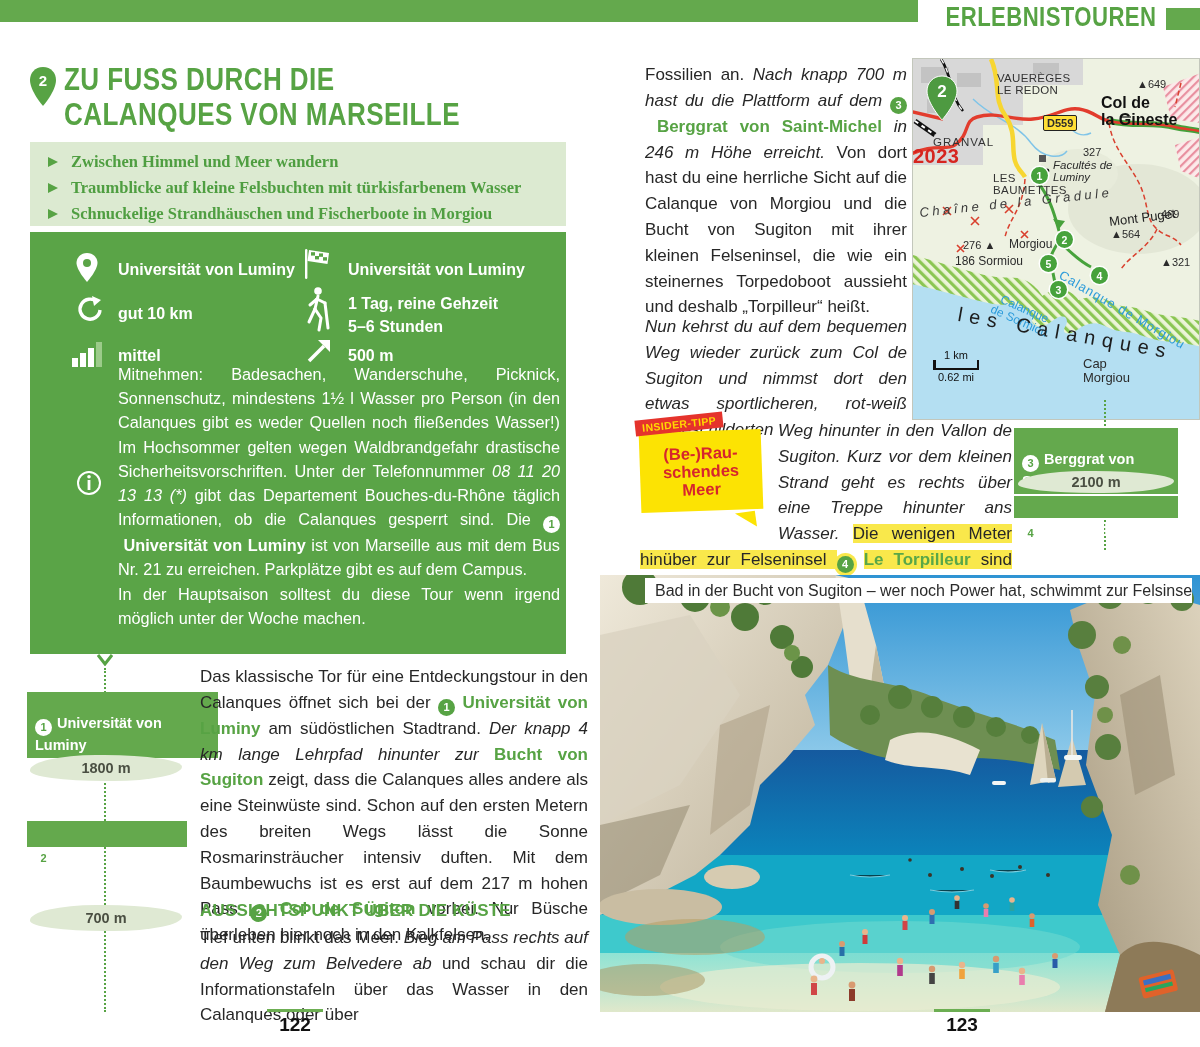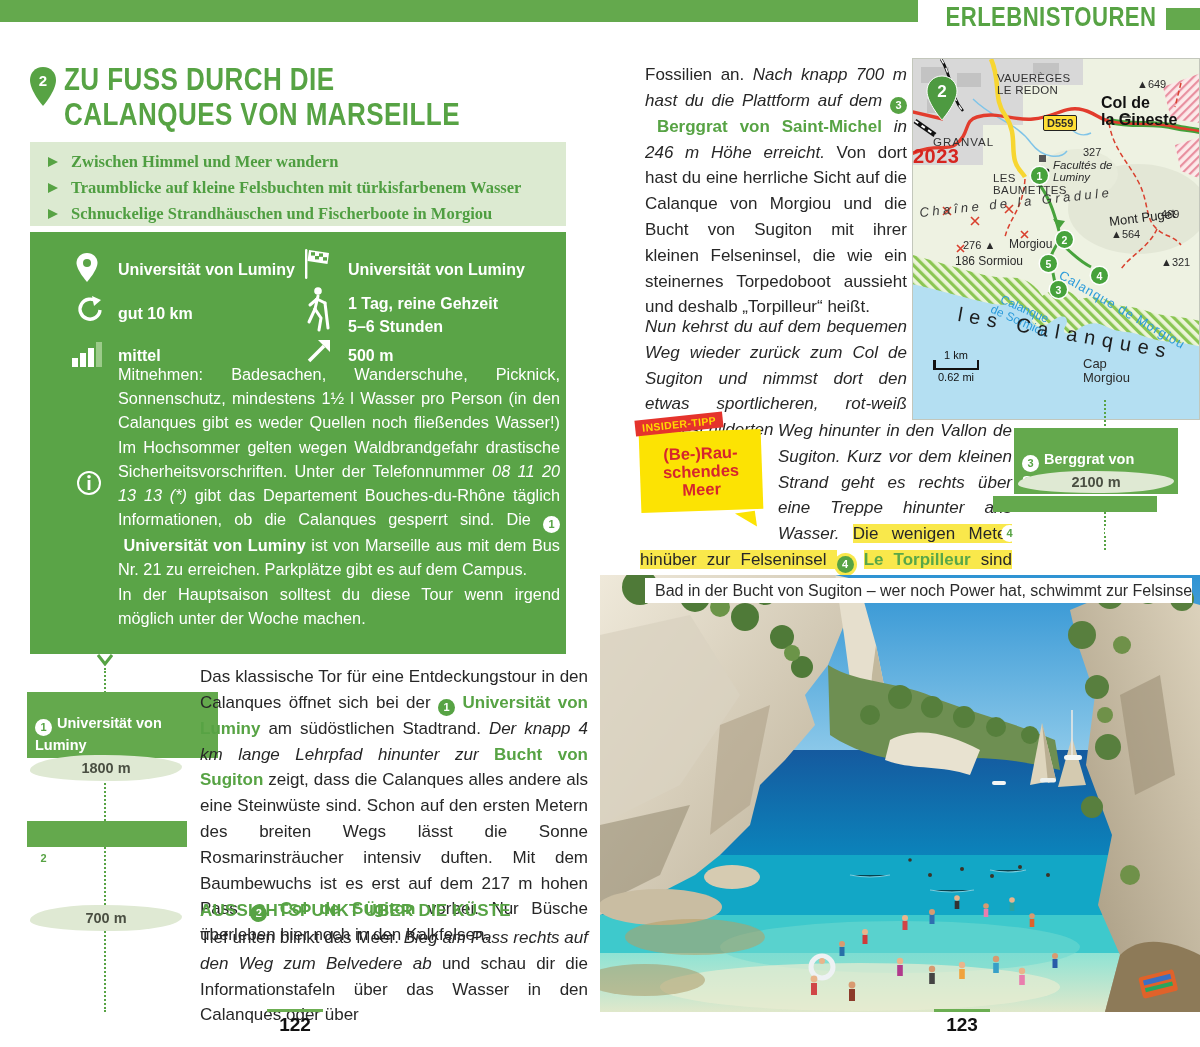--- a/index.html
+++ b/index.html
@@ -350,21 +350,21 @@
       <div>0.62 mi</div>
     </div>
   </div>
 
   <div class="abs dotline" style="left:1104px;top:400px;height:150px"></div>
   <div class="abs tl-bar" style="left:1014px;top:428px;width:164px;min-height:40px">
     <span class="numc numc-w">3</span><span>Berggrat von
 Saint-Michel</span>
   </div>
   <div class="abs brush" style="left:1018px;top:471px;width:156px;height:22px;line-height:22px">2100 m</div>
-  <div class="abs tl-bar" style="left:993px;top:496px;width:164px;height:16px;line-height:20px">
+  <div class="abs tl-bar" style="left:1014px;top:496px;width:164px;height:22px;line-height:20px">
     <span class="numc numc-w">4</span><span>Le Torpilleur</span>
   </div>
 
   <div class="abs photo">
     <svg width="600" height="437" viewBox="0 0 600 437">
       <defs>
         <linearGradient id="gsky" x1="0" y1="0" x2="0" y2="1">
           <stop offset="0" stop-color="#2f93d3"></stop>
             <stop offset="1" stop-color="#97cfec"></stop>
         </linearGradient>

